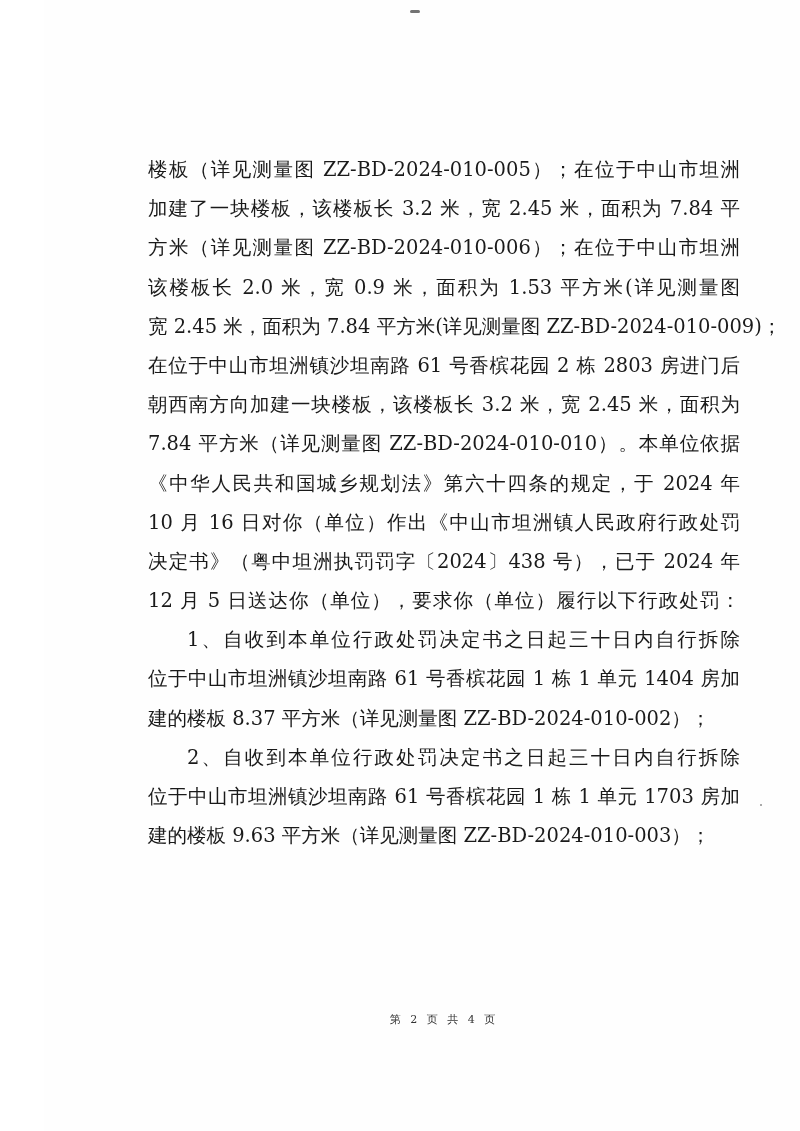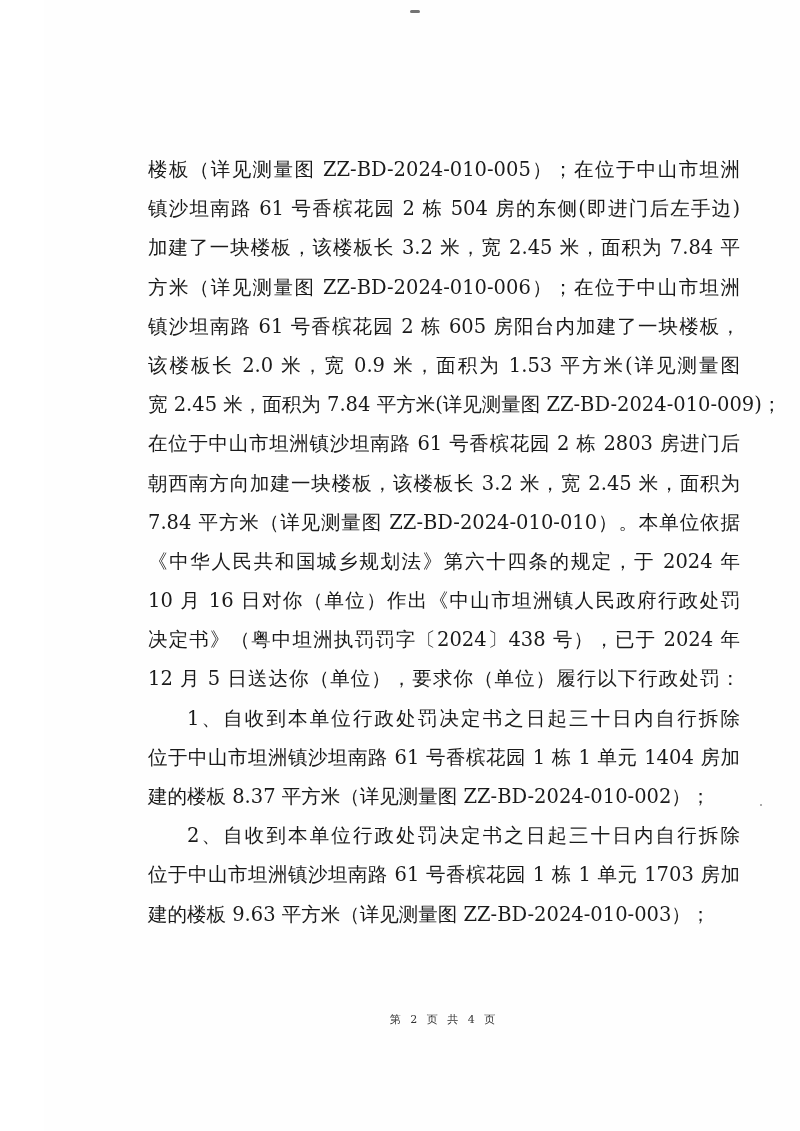--- a/index.html
+++ b/index.html
@@ -39,24 +39,22 @@
 </head>
 <body>
 
 <div class="page">
   <div class="scan-mark-top"></div>
   <div class="scan-dot"></div>
   <div class="scan-mark-red"></div>
 
   <div class="body-text">
     <div class="line">楼板（详见测量图 ZZ-BD-2024-010-005）；在位于中山市坦洲</div>
-    <div class="line">镇沙坦南路 61 号香槟花园 2 栋 504 房的东侧(即进门后左手边)</div>
     <div class="line">加建了一块楼板，该楼板长 3.2 米，宽 2.45 米，面积为 7.84 平</div>
     <div class="line">方米（详见测量图 ZZ-BD-2024-010-006）；在位于中山市坦洲</div>
-    <div class="line">镇沙坦南路 61 号香槟花园 2 栋 605 房阳台内加建了一块楼板，</div>
     <div class="line">该楼板长 2.0 米，宽 0.9 米，面积为 1.53 平方米(详见测量图</div>
     <div class="line">宽 2.45 米，面积为 7.84 平方米(详见测量图 ZZ-BD-2024-010-009)；</div>
     <div class="line">在位于中山市坦洲镇沙坦南路 61 号香槟花园 2 栋 2803 房进门后</div>
     <div class="line">朝西南方向加建一块楼板，该楼板长 3.2 米，宽 2.45 米，面积为</div>
     <div class="line">7.84 平方米（详见测量图 ZZ-BD-2024-010-010）。本单位依据</div>
     <div class="line">《中华人民共和国城乡规划法》第六十四条的规定，于 2024 年</div>
     <div class="line">10 月 16 日对你（单位）作出《中山市坦洲镇人民政府行政处罚</div>
     <div class="line">决定书》（粤中坦洲执罚罚字〔2024〕438 号），已于 2024 年</div>
     <div class="line">12 月 5 日送达你（单位），要求你（单位）履行以下行政处罚：</div>
     <div class="line indent">1、自收到本单位行政处罚决定书之日起三十日内自行拆除</div>

